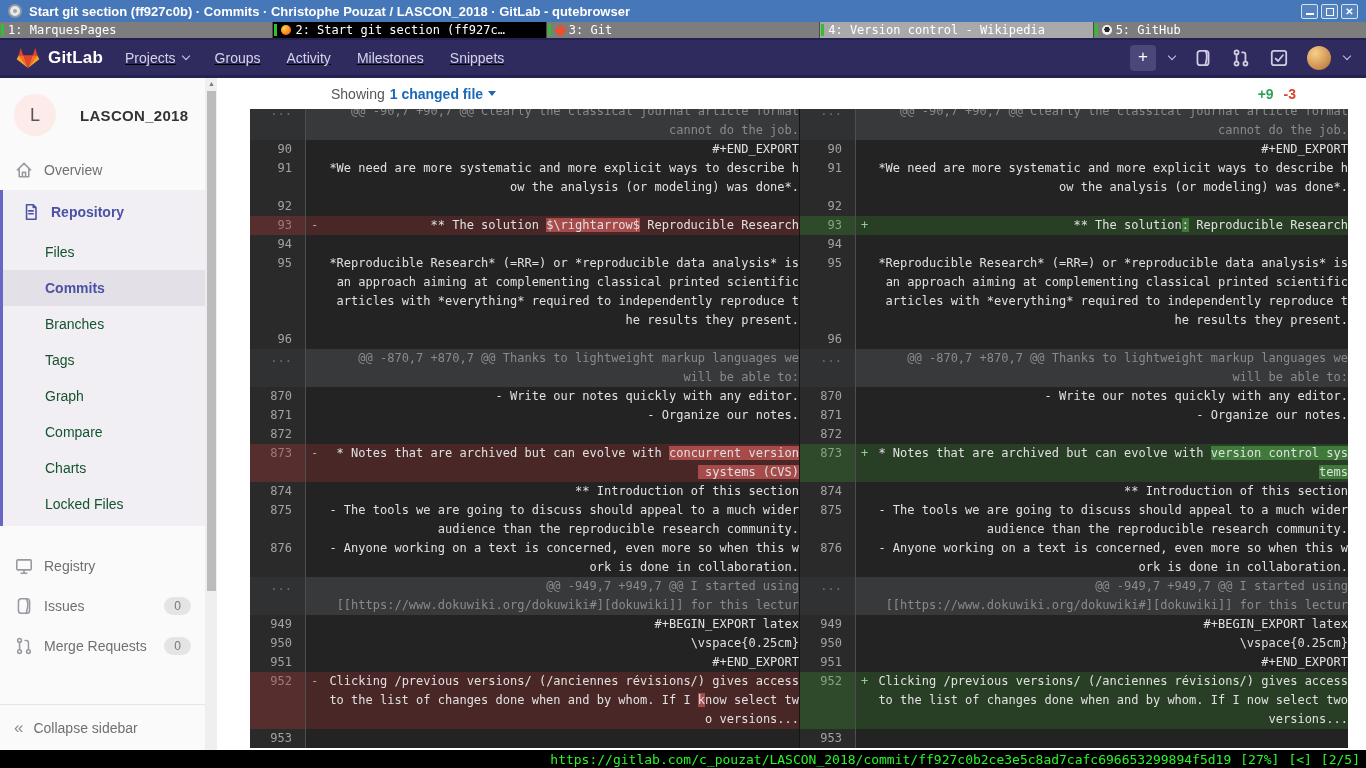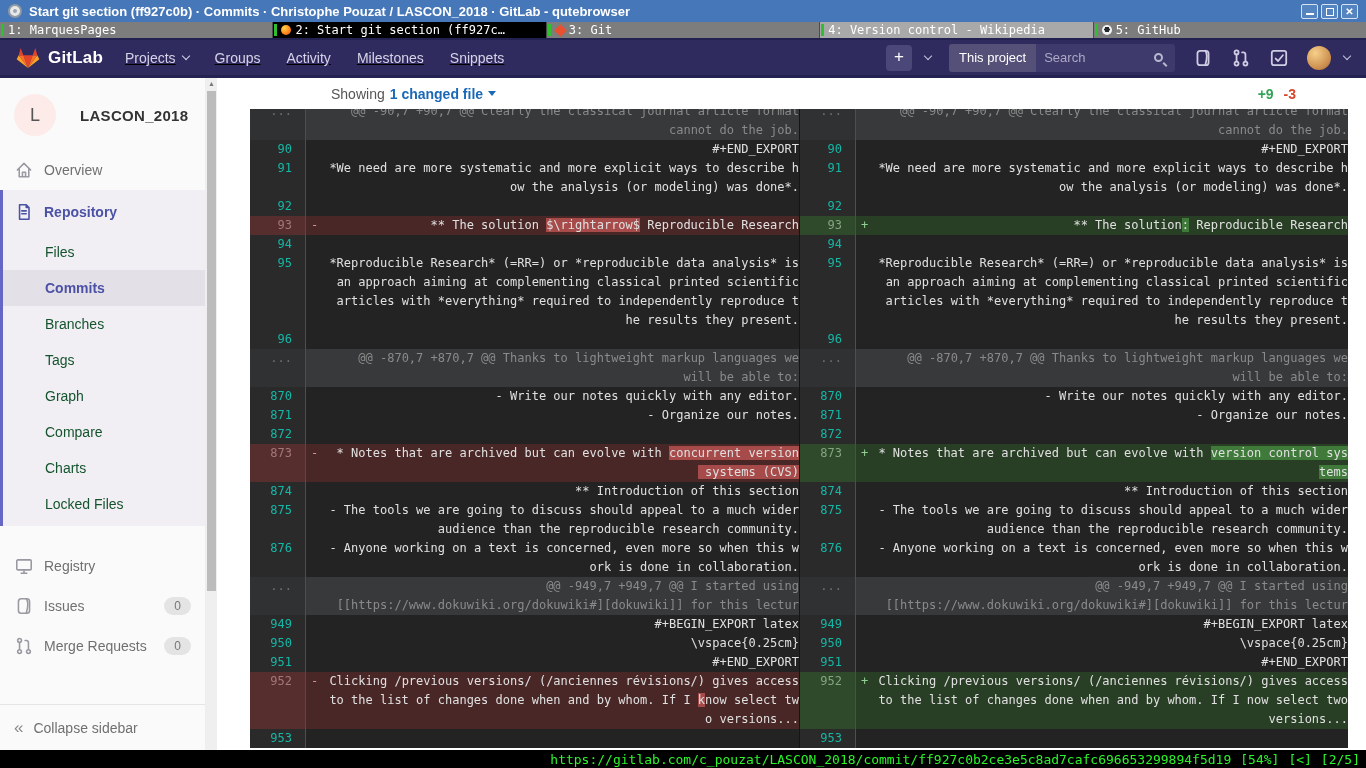--- a/index.html
+++ b/index.html
@@ -75,21 +75,21 @@
   .sidebar { width:206px; background:#fafafa; border-right:1px solid #eee; display:flex;
              flex-direction:column; font-size:14px; color:#707070; }
   .proj-row { display:flex; align-items:center; padding:16px 14px 14px 14px; }
   .proj-avatar { width:42px; height:42px; border-radius:50%; background:#fcebe9; color:#555;
                  font-size:18px; display:flex; align-items:center; justify-content:center; flex:none; }
   .proj-name { margin-left:24px; color:#333; font-size:15px; font-weight:600; letter-spacing:.3px; }
   .side-item { display:flex; align-items:center; height:40px; padding:0 14px; cursor:pointer; }
   .side-ico { width:20px; height:20px; margin-right:10px; flex:none; }
   .side-ico svg { stroke:#9a98a1; fill:none; stroke-width:1.4; stroke-linecap:round; stroke-linejoin:round; }
   .repo-section { background:#f1eff4; border-left:3px solid #6666c4; padding-bottom:4px; }
-  .repo-section .side-item { padding-left:11px; height:44px; }
+  .repo-section .side-item { padding-left:11px; height:44px;margin-left:7px; }
   .repo-label { color:#4b51a5; font-weight:700; }
   .repo-section .side-ico svg { stroke:#4b51a5; }
   .sub-item { height:36px; line-height:36px; padding-left:42px; color:#14532d; cursor:pointer; }
   .sub-item.active { background:#e3e0e8; color:#4b51a5; font-weight:700; }
   .badge { margin-left:auto; background:#e4e4e4; color:#777; font-size:12px; border-radius:10px;
            padding:2px 10px; }
   .bottom-group { margin-top:20px; }
   .collapse-row { margin-top:auto; border-top:1px solid #e5e5e5; height:46px; display:flex;
                   align-items:center; padding:0 14px; color:#707070; cursor:pointer; }
   .collapse-ico { font-size:17px; margin-right:10px; color:#8a8a8a; }
@@ -109,21 +109,21 @@
   .stats { margin-left:auto; font-weight:700; font-size:14px; }
   .plus-stat { color:#31a356; }
   .minus-stat { color:#d9442f; margin-left:6px; }
 
   .diff-wrap { flex:1; overflow:hidden; margin:0 18px 0 9px; }
   .diff-table { display:flex; margin-top:-7px; font-family:"DejaVu Sans Mono", monospace;
                 font-size:12px; line-height:19px; }
   .pane { width:50%; background:#232324; }
   .pane.right { border-left:1px solid #151515; }
   .drow { display:flex; }
-  .gut { width:56px; flex:none; text-align:right; padding-right:13px; color:#14b8a6;
+  .gut { width:56px; flex:none; text-align:right; padding-right:13px; color:#a3a3a3;
          border-right:1px solid #4e4e50; background:#2a2a2b; user-select:none; }
   .code { flex:1; color:#e0e0e0; white-space:pre; overflow:hidden; padding-left:17px;
           min-height:19px; position:relative;text-align:right; }
   .ctx .code { background:#232324; }
   .hunk .gut { background:#303133; color:#707070; }
   .hunk .code { background:#37393b; color:#8a8a8a; }
   .del .gut { background:#572e2e; color:#a57878; }
   .del .code { background:#4a2727; }
   .del .hl { background:#a64a4a; }
   .add .gut { background:#2e4a2b; color:#84a67e; }
@@ -202,25 +202,20 @@
         <span class="nav-link">Projects<span class="chev"></span></span>
         <span class="nav-link">Groups</span>
         <span class="nav-link">Activity</span>
         <span class="nav-link">Milestones</span>
         <span class="nav-link">Snippets</span>
       </div>
     <div class="nav-right">
       <div class="plus-btn">
         <span class="plus-box">+</span>
         <span class="chev"></span>
-      </div>
-      <div class="searchbox">
-        <span class="scope-chip">This project</span>
-        <input class="search-input" placeholder="Search" style="">
-        <span class="mag"></span>
       </div>
       <span class="nav-ico">
         <svg width="20" height="20" viewBox="0 0 18 18">
             <rect x="4" y="2.5" width="10" height="13" rx="2.5"></rect>
             <path d="M11 2.5 q3 3.5 0 13"></path>
           </svg>
       </span>
       <span class="nav-ico">
         <svg width="20" height="20" viewBox="0 0 18 18">
             <circle cx="5" cy="4" r="1.8"></circle>
@@ -538,17 +533,17 @@
                 <div class="code"></div>
               </div>
             </div>
         </div>
       </div>
     </div>
   </div>
 
   <div class="statusbar">
     <span>https://gitlab.com/c_pouzat/LASCON_2018/commit/ff927c0b2ce3e5c8ad7cafc696653299894f5d19</span>
-    <span>[54%]</span>
+    <span>[27%]</span>
     <span>[&lt;]</span>
     <span>[2/5]</span>
   </div>
 </div>
 
 </body></html>

